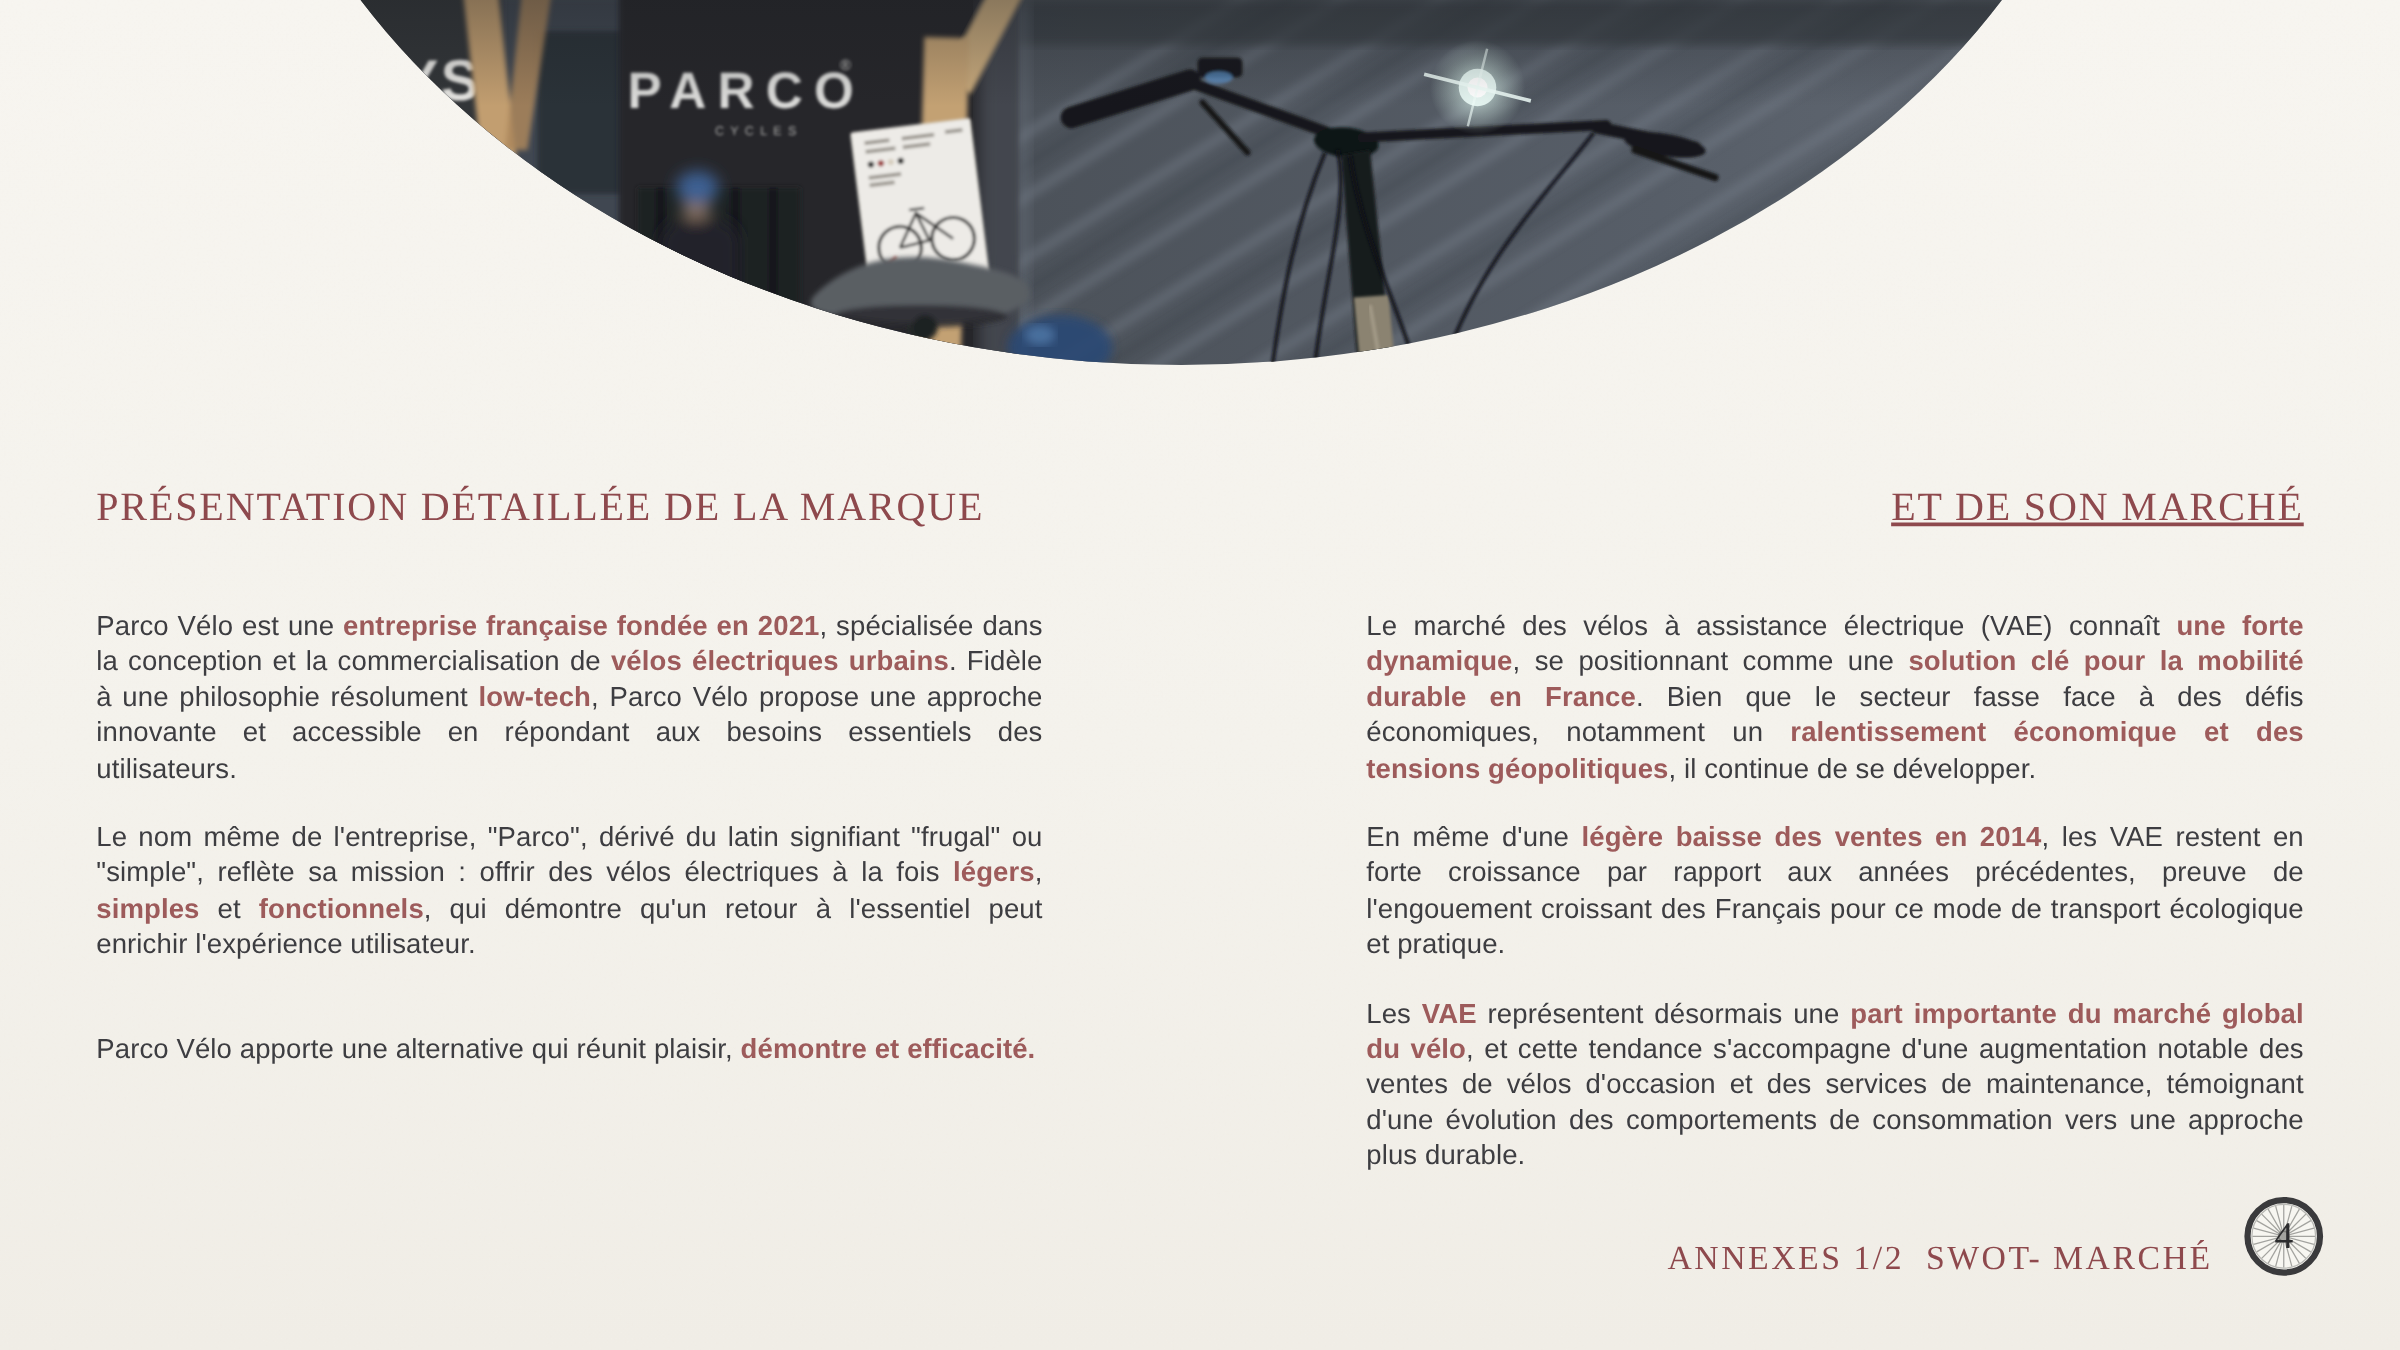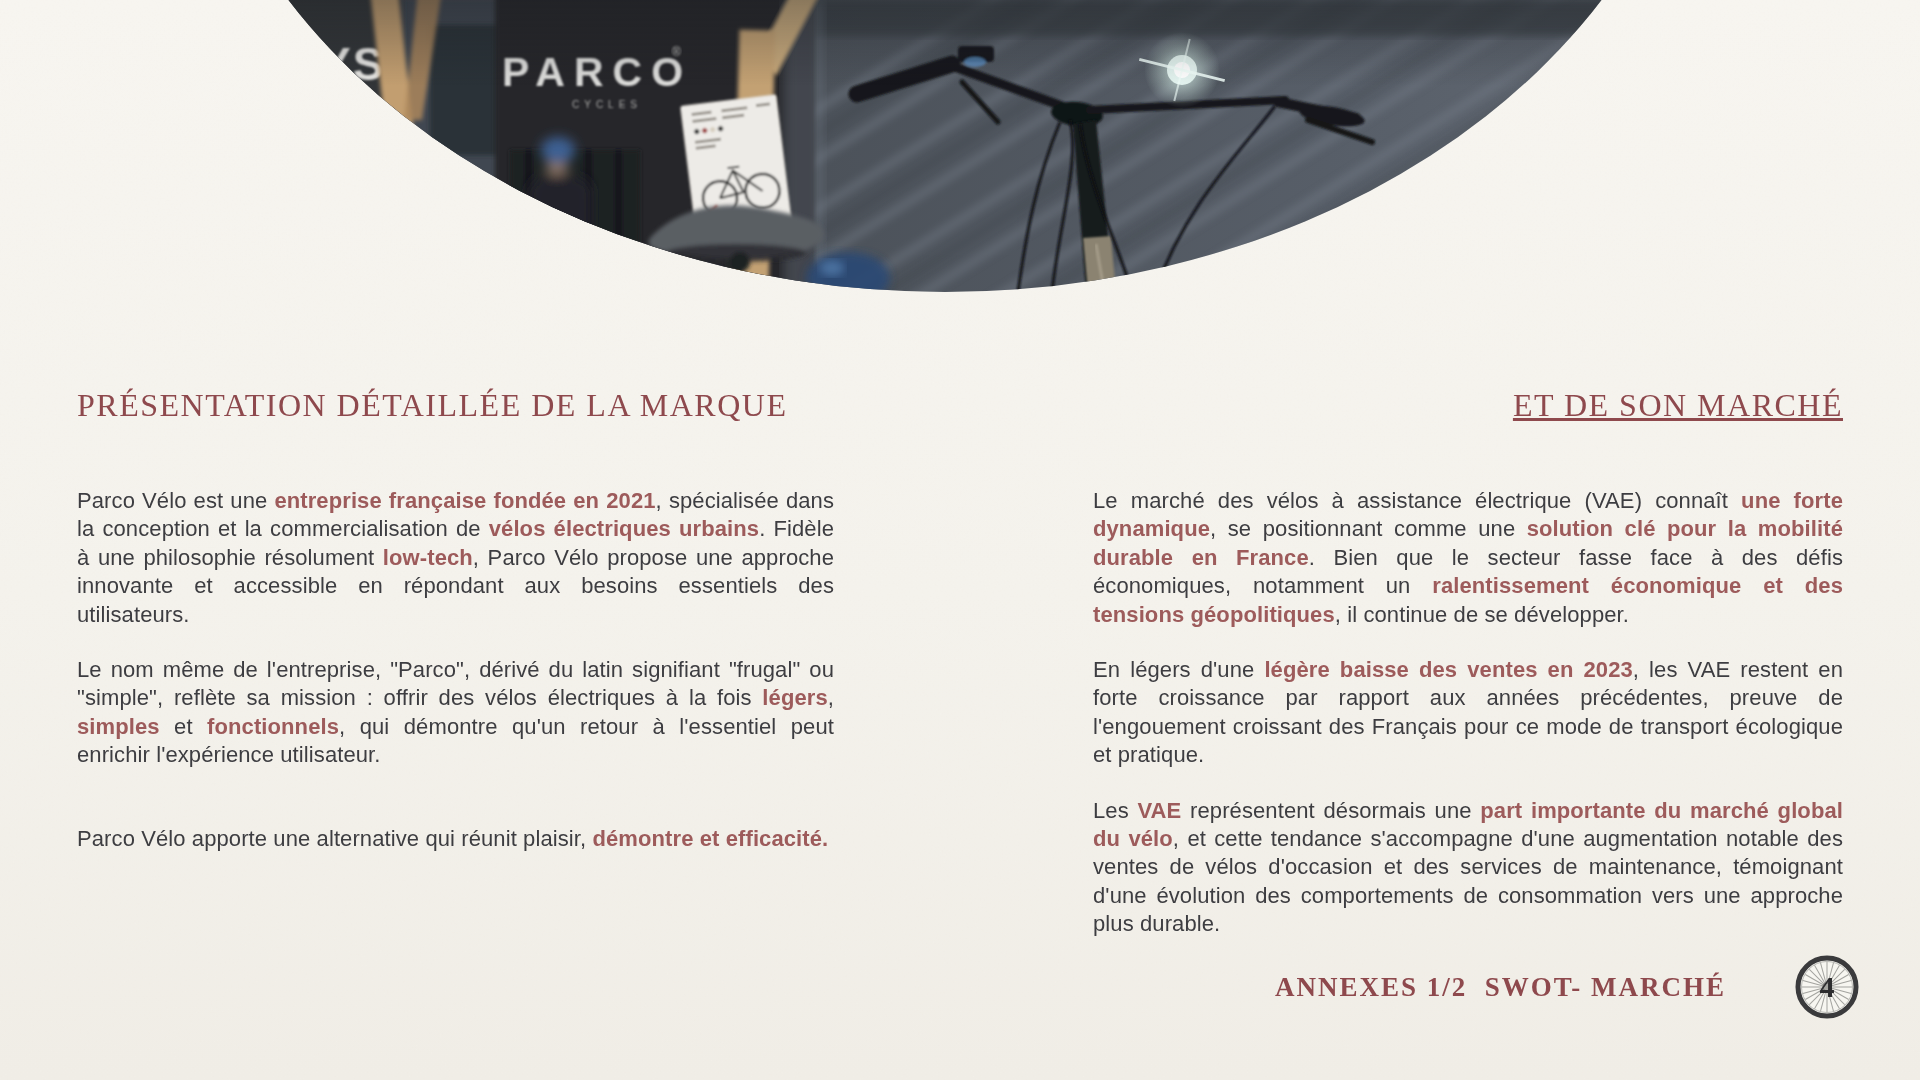--- a/index.html
+++ b/index.html
@@ -28,21 +28,21 @@
   }
   .col.right h1.heading{text-align:right;text-decoration:underline;}
   p.body{
     font-size:22px;line-height:28.4px;color:var(--body,#3d3d41);
     text-align:justify;margin:0 0 27px 0;letter-spacing:.1px;
   }
   p.body .accent{color:var(--accent,#9d5b5b);font-weight:bold;}
 
   
   .footer{position:absolute;top:952px;right:60px;height:70px;
-    display:flex;align-items:center;gap:68px;font-weight:bold;}
+    display:flex;align-items:flex-end;gap:24px;}
   .footer-label{
     font-family:"Liberation Serif","DejaVu Serif",serif;
     font-size:27px;letter-spacing:2px;color:var(--heading,#8e494d);
     white-space:pre;
   }
   .wheel{position:relative;width:66px;height:66px;}
   .wheel .num{position:absolute;inset:0;display:flex;align-items:center;justify-content:center;
     font-family:"Liberation Serif","DejaVu Serif",serif;font-size:30px;color:#2c2c2e;}
 </style>
 </head>
@@ -230,21 +230,21 @@
   <div class="col left">
     <h1 class="heading">PRÉSENTATION DÉTAILLÉE DE LA MARQUE</h1>
     <p class="body"><span class="plain">Parco Vélo est une </span><span class="accent">entreprise française fondée en 2021</span><span class="plain">, spécialisée dans la conception et la commercialisation de </span><span class="accent">vélos électriques urbains</span><span class="plain">. Fidèle à une philosophie résolument </span><span class="accent">low-tech</span><span class="plain">, Parco Vélo propose une approche innovante et accessible en répondant aux besoins essentiels des utilisateurs.</span></p>
     <p class="body"><span class="plain">Le nom même de l'entreprise, "Parco", dérivé du latin signifiant "frugal" ou "simple", reflète sa mission : offrir des vélos électriques à la fois </span><span class="accent">légers</span><span class="plain">, </span><span class="accent">simples</span><span class="plain"> et </span><span class="accent">fonctionnels</span><span class="plain">, qui démontre qu'un retour à l'essentiel peut enrichir l'expérience utilisateur.</span></p>
     <p class="body"><br><span class="plain">Parco Vélo apporte une alternative qui réunit plaisir, </span><span class="accent">démontre et efficacité.</span></p>
   </div>
 
   <div class="col right">
     <h1 class="heading">ET DE SON MARCHÉ</h1>
     <p class="body"><span class="plain">Le marché des vélos à assistance électrique (VAE) connaît </span><span class="accent">une forte dynamique</span><span class="plain">, se positionnant comme une </span><span class="accent">solution clé pour la mobilité durable en France</span><span class="plain">. Bien que le secteur fasse face à des défis économiques, notamment un </span><span class="accent">ralentissement économique et des tensions géopolitiques</span><span class="plain">, il continue de se développer.</span></p>
-    <p class="body"><span class="plain">En légers d'une </span><span class="accent">légère baisse des ventes en 2023</span><span class="plain">, les VAE restent en forte croissance par rapport aux années précédentes, preuve de l'engouement croissant des Français pour ce mode de transport écologique et pratique.</span></p>
+    <p class="body"><span class="plain">En même d'une </span><span class="accent">légère baisse des ventes en 2014</span><span class="plain">, les VAE restent en forte croissance par rapport aux années précédentes, preuve de l'engouement croissant des Français pour ce mode de transport écologique et pratique.</span></p>
     <p class="body"><span class="plain">Les </span><span class="accent">VAE</span><span class="plain"> représentent désormais une </span><span class="accent">part importante du marché global du vélo</span><span class="plain">, et cette tendance s'accompagne d'une augmentation notable des ventes de vélos d'occasion et des services de maintenance, témoignant d'une évolution des comportements de consommation vers une approche plus durable.</span></p>
   </div>
 
   <div class="footer">
     <div class="footer-label">ANNEXES 1/2  SWOT- MARCHÉ</div>
     <div class="wheel">
       <svg width="66" height="66" viewBox="0 0 66 66">
         <circle cx="33" cy="33" r="29" fill="rgba(250,249,245,0.7)" stroke="#3a3a3c" stroke-width="5"></circle>
         <circle cx="33" cy="33" r="25.5" fill="none" stroke="#b9b9b5" stroke-width="1"></circle>
         <g stroke="#a3a39f" stroke-width="1">

